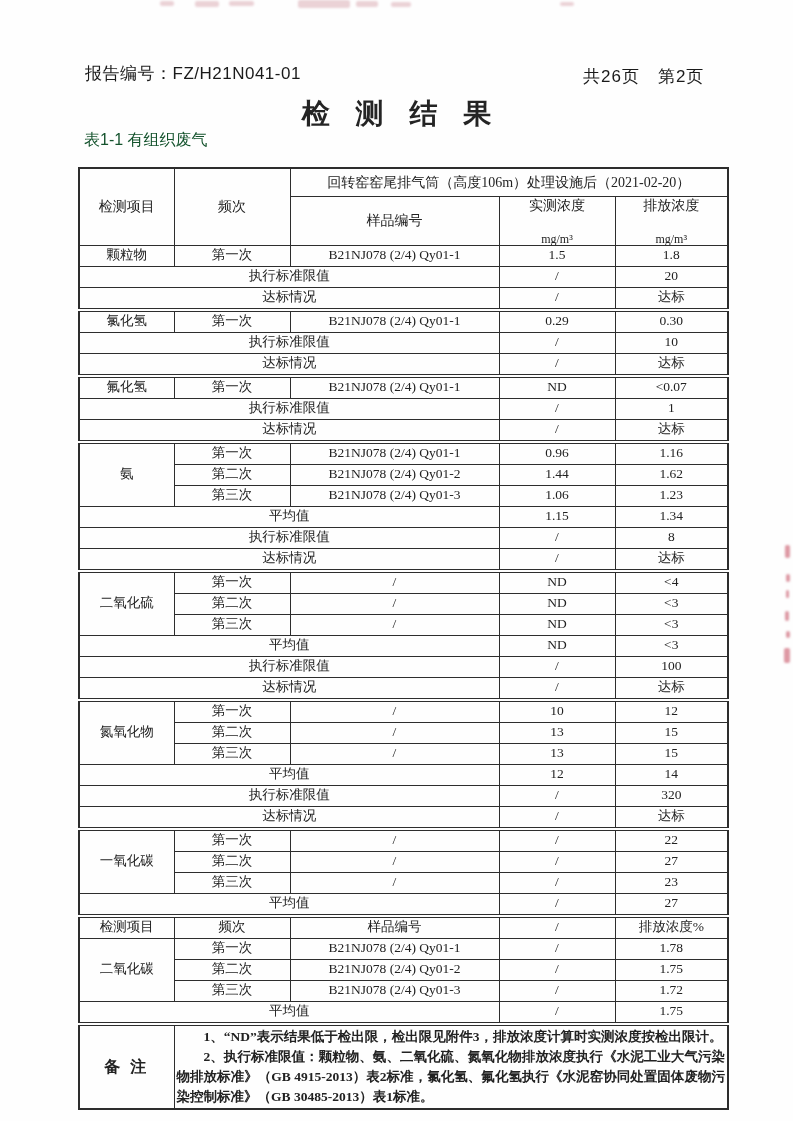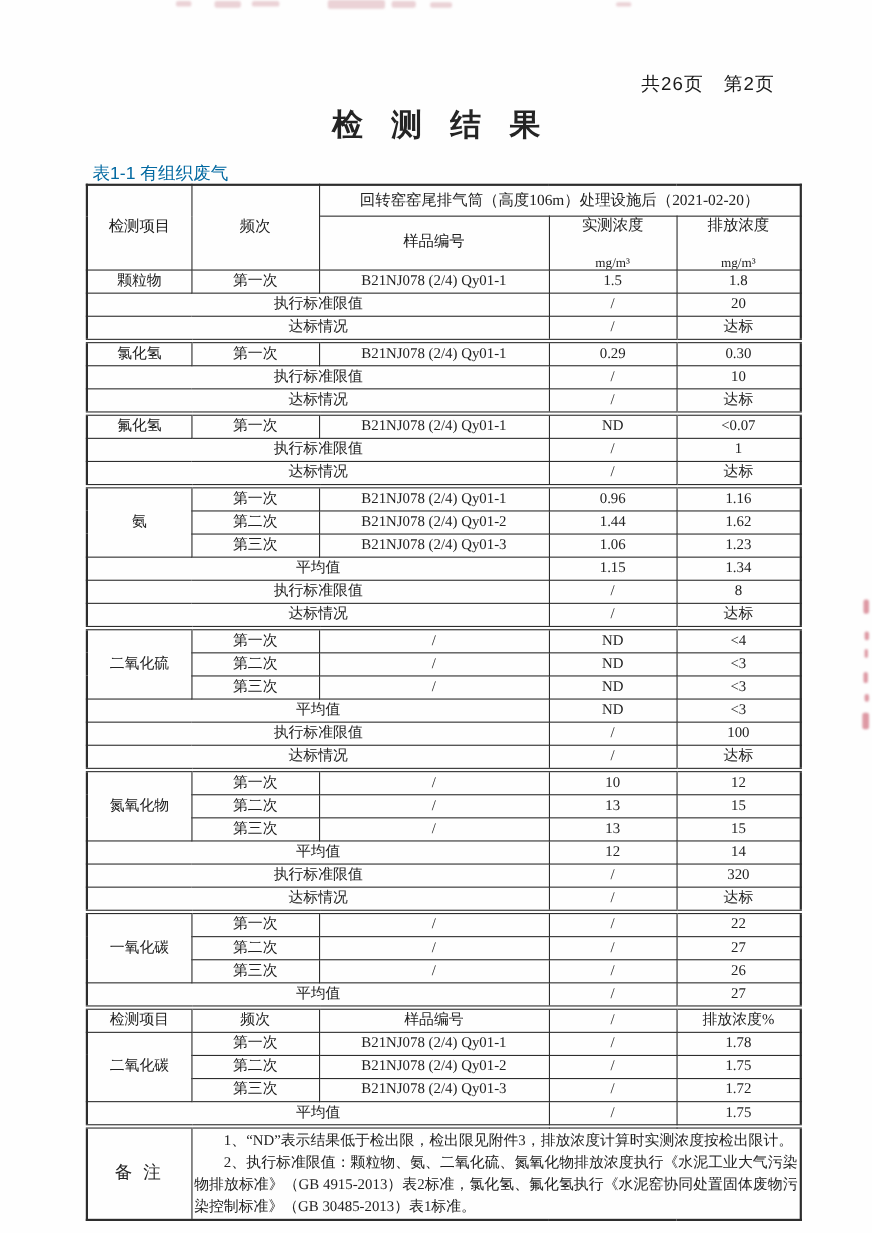--- a/index.html
+++ b/index.html
@@ -19,22 +19,22 @@
     position:absolute;left:583px;top:65px;
     font-size:17px;color:#1a1a1a;letter-spacing:1px;
   }
   .doc-title{
     position:absolute;left:0;right:0;top:95px;
     text-align:center;
     font-size:28px;font-weight:bold;color:#242424;
     letter-spacing:9px;text-indent:9px;
   }
   .table-caption{
-    position:absolute;left:84px;top:148px;
-    font-size:16px;color:#0369a1;
+    position:absolute;left:84px;top:130px;
+    font-size:16px;color:#14532d;
   }
   table.results{
     position:absolute;left:78px;top:167px;
     width:649px;
     border-collapse:collapse;table-layout:fixed;
     border:2px solid #2d2d2d;
     font-family:"Liberation Serif","DejaVu Serif",serif;
   }
   table.results td{
     border:1px solid #2d2d2d;
@@ -43,35 +43,36 @@
     color:#222;
     height:20px;
     padding:0 2px;
     overflow:hidden;
   }
   tr.h-a td{height:27px;font-size:14px;margin-left:12px;}
   tr.h-b td{height:35px;font-size:14px;}
   tr.h-c td{font-size:13.5px;}
   .unit{font-size:12px;line-height:1;margin-top:18px;}
   tr.sect td{border-top:4px double #2d2d2d;}
-  tr.remark td{height:82px;}
+  tr.remark td{height:82px;font-weight:bold;}
   tr.remark td.remark-label{font-size:16px;letter-spacing:3px;}
   td.remark-notes{text-align:left;vertical-align:middle;padding:3px 8px 3px 6px;}
   .note-line{
     text-indent:2em;
     font-size:13.5px;line-height:20px;color:#222;
     text-align:justify;
   }
   .artifact{position:absolute;border-radius:2px;filter:blur(1px);}
 </style>
 </head>
 <body>
 
 <div class="page">
 
+  <div class="report-no">报告编号：FZ/H21N041-01</div>
   <div class="page-info">共26页　第2页</div>
   <div class="doc-title">检 测 结 果</div>
   <div class="table-caption">表1-1 有组织废气</div>
 
   <table class="results">
     <colgroup>
         <col style="width: 95px;">
         <col style="width: 116px;">
         <col style="width: 209px;">
         <col style="width: 116px;">
@@ -488,21 +489,21 @@
           <td>
             <div>第三次</div>
           </td>
           <td>
             <div>/</div>
           </td>
           <td>
             <div>/</div>
           </td>
           <td>
-            <div>26</div>
+            <div>23</div>
           </td>
         </tr>
         <tr>
           <td colspan="3">
             <div>平均值</div>
           </td>
           <td>
             <div>/</div>
           </td>
           <td>

